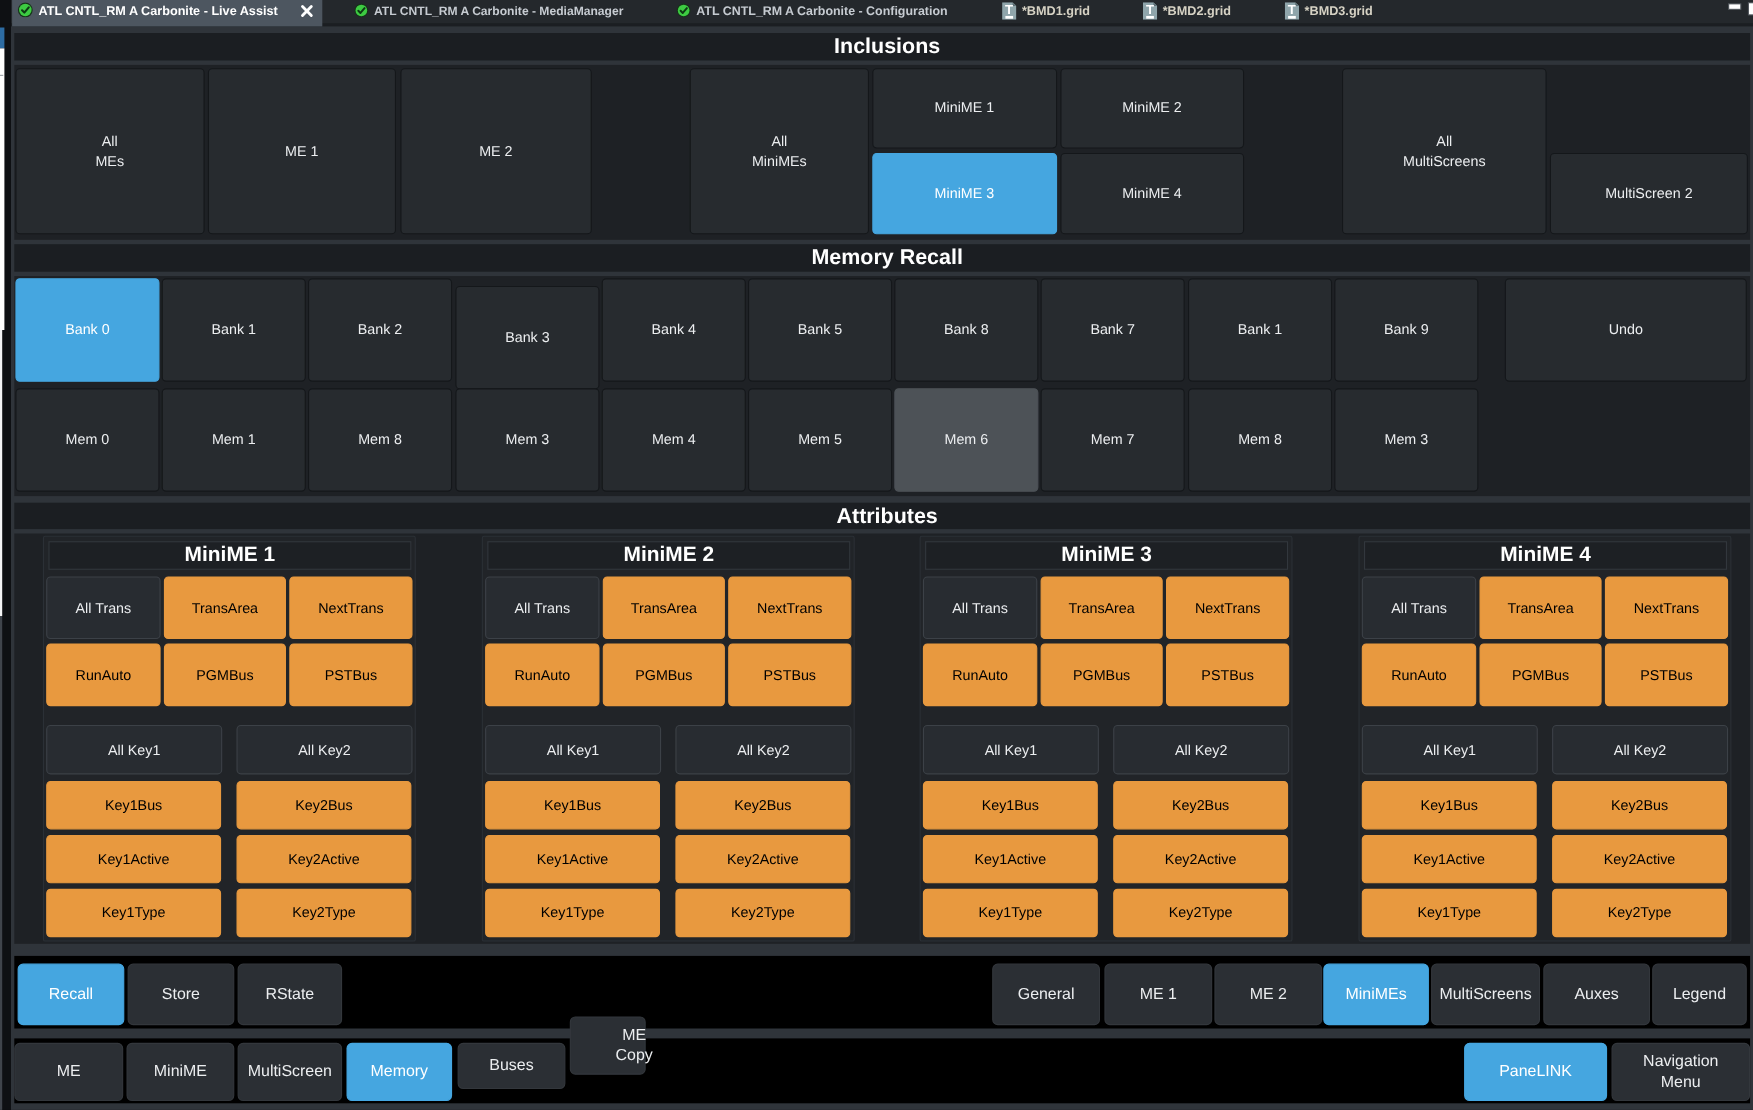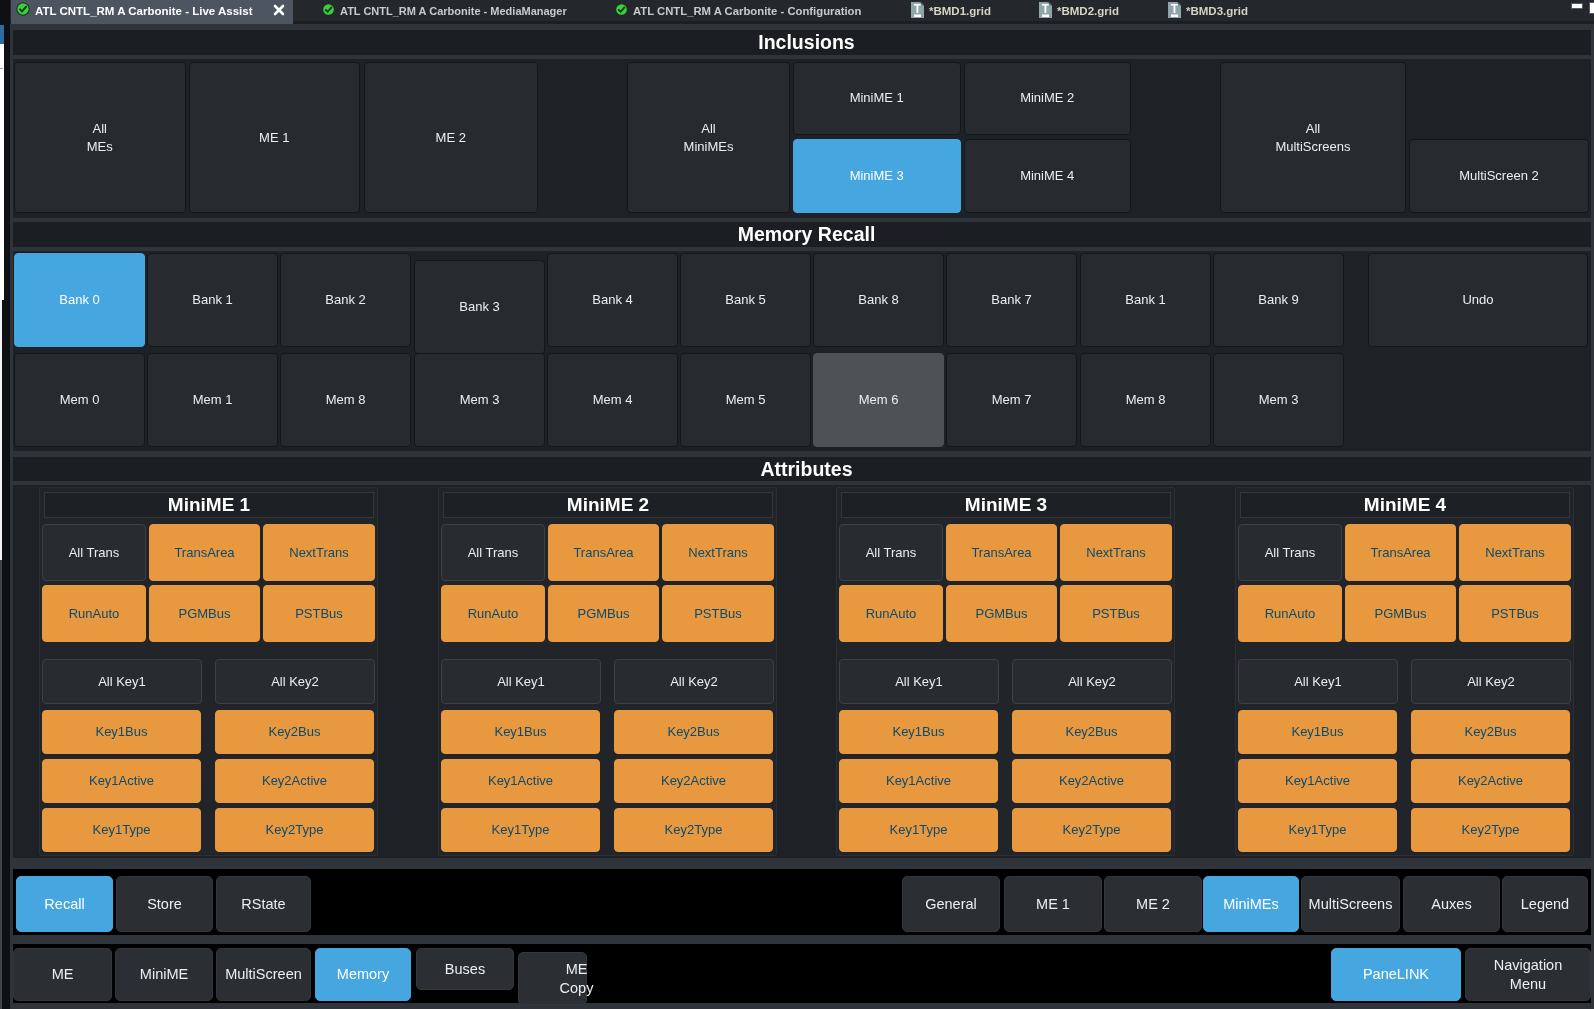--- a/index.html
+++ b/index.html
@@ -1,19 +1,19 @@
 <!DOCTYPE html>
 <html><head><meta charset="utf-8"><title>Live Assist</title><style>
 html,body{margin:0;padding:0;background:#0e1013;}
 #root{position:relative;width:1594px;height:1009px;overflow:hidden;background:#0e1013;font-family:"Liberation Sans",sans-serif;}
 .abs{position:absolute;box-sizing:border-box;}
 .btn{position:absolute;box-sizing:border-box;display:flex;align-items:center;justify-content:center;background:#272b2f;border:1px solid #14171a;border-radius:4px;color:#eceef0;font-size:13px;text-align:center;line-height:1.35;}
 .btn.blue{background:#45a6e0;border-color:#45a6e0;color:#ffffff;}
 .btn.grey{background:#4d5257;border-color:#4d5257;}
-.btn.orange{background:#e8993f;border-color:#e8993f;color:#0c4a6e;text-align:center;}
+.btn.orange{background:#e8993f;border-color:#e8993f;color:#000000;text-align:center;}
 .btn.dk{background:#282c31;border:1px solid #3c4147;}
 .btn.bb{border:1px solid #33373c;background:#2b2f34;font-size:14.5px;border-radius:5px;line-height:1.28;}
 .btn.bb.blue{background:#45a6e0;border-color:#45a6e0;}
 .hdr{position:absolute;box-sizing:border-box;background:#1b1e22;color:#ffffff;font-weight:bold;font-size:19.5px;display:flex;align-items:center;justify-content:center;text-indent:9px;}
 .body{background:#1e2125;}
 .panel{background:#212428;border:1px solid #2b3036;border-radius:2px;}
 .gtitle{background:#1d2024;border:1px solid #32373d;color:#ffffff;font-weight:bold;font-size:19px;display:flex;align-items:center;justify-content:center;}
 .tabtxt{display:flex;align-items:center;font-weight:bold;font-size:11.5px;}
 </style></head><body>
 <div id="root">
@@ -181,15 +181,15 @@
 <div class="btn bb" style="left:1104px;top:876px;width:98px;height:56px;">ME 2</div>
 <div class="btn blue bb" style="left:1203px;top:876px;width:96px;height:56px;">MiniMEs</div>
 <div class="btn bb" style="left:1301px;top:876px;width:99px;height:56px;">MultiScreens</div>
 <div class="btn bb" style="left:1403px;top:876px;width:97px;height:56px;">Auxes</div>
 <div class="btn bb" style="left:1502px;top:876px;width:86px;height:56px;">Legend</div>
 <div class="btn bb" style="left:13px;top:948px;width:99px;height:53px;">ME</div>
 <div class="btn bb" style="left:115px;top:948px;width:98px;height:53px;">MiniME</div>
 <div class="btn bb" style="left:216px;top:948px;width:95px;height:53px;">MultiScreen</div>
 <div class="btn blue bb" style="left:315px;top:948px;width:96px;height:53px;">Memory</div>
 <div class="btn bb" style="left:416px;top:948px;width:98px;height:42px;">Buses</div>
-<div class="btn bb" style="left:518px;top:952px;width:69px;height:53px;padding-left:48px;">ME Copy</div>
+<div class="btn bb" style="left:518px;top:924px;width:69px;height:53px;padding-left:48px;">ME Copy</div>
 <div class="btn blue bb" style="left:1331px;top:948px;width:130px;height:53px;">PaneLINK</div>
 <div class="btn bb" style="left:1465px;top:948px;width:126px;height:53px;">Navigation<br>Menu</div>
 </div>
 </body></html>

